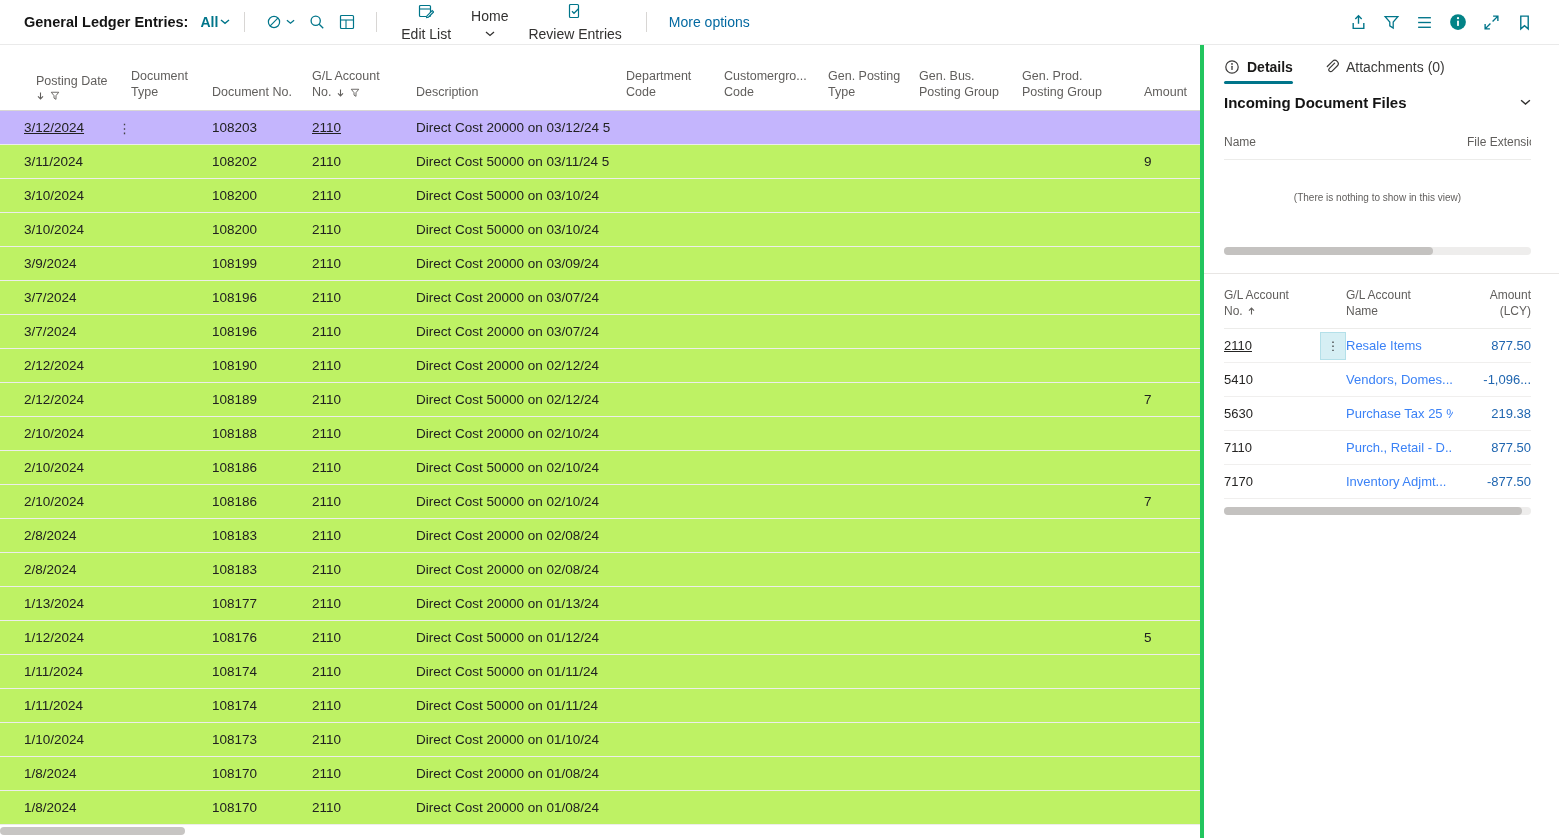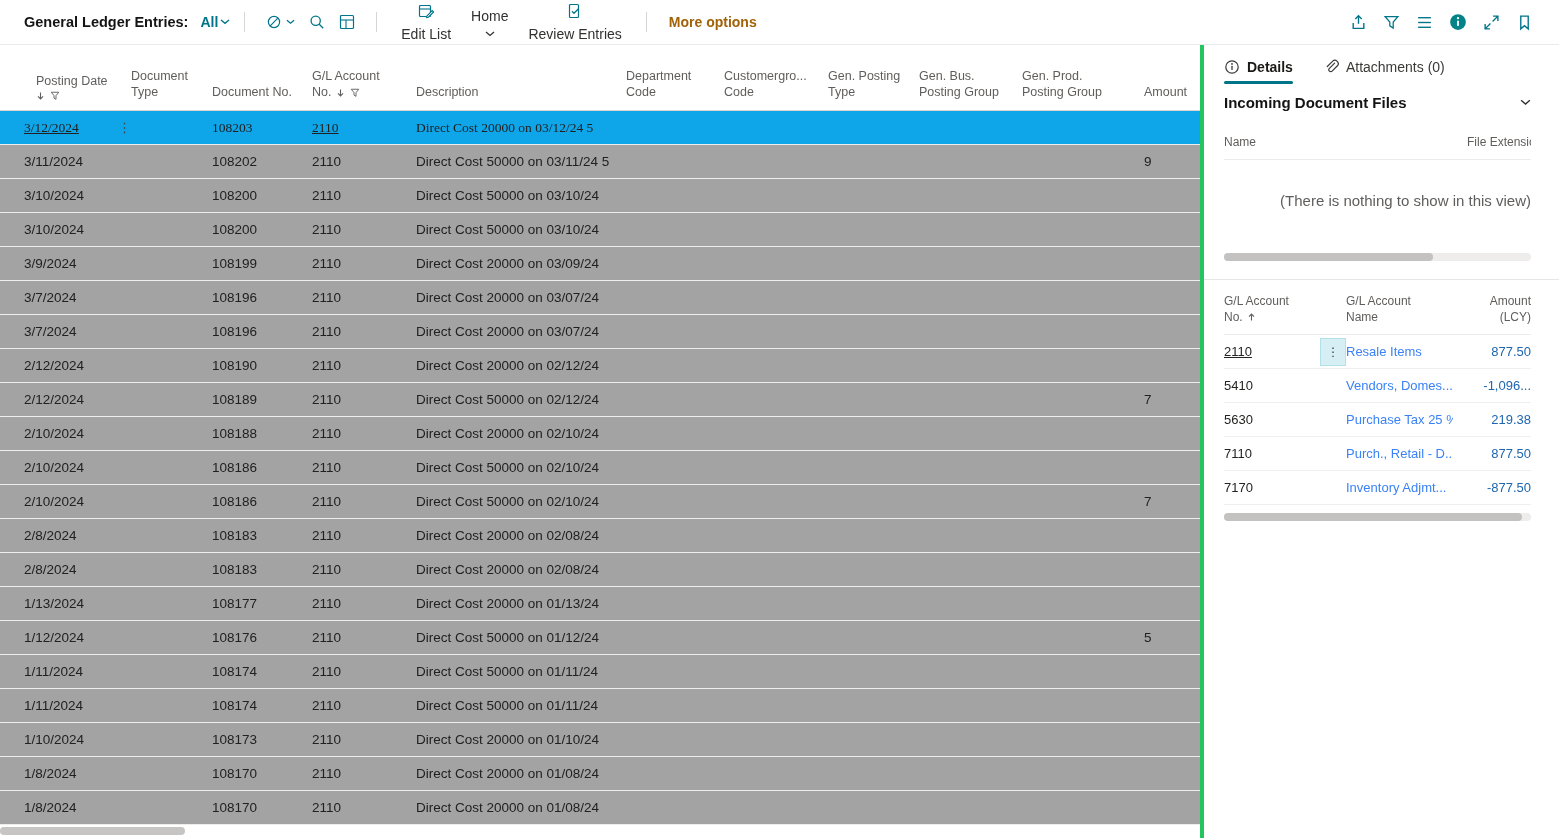--- a/index.html
+++ b/index.html
@@ -9,43 +9,43 @@
   
   .toolbar { height:45px; border-bottom:1px solid #eaeaea; display:flex;
     align-items:center; justify-content:space-between; padding:0 18px 0 24px; }
   .tb-left, .tb-right { display:flex; align-items:center; }
   .tb-title { font-weight:700; font-size:14.5px; color:#141414; margin-right:12px; }
   .tb-view { color:#00758a; font-weight:600; font-size:14px; display:flex; align-items:center; gap:2px; cursor:pointer; }
   .tb-sep { width:1px; height:20px; background:#d8d6d4; margin:0 14px; }
   .tb-iconbtn { display:flex; align-items:center; gap:4px; color:#00758a; padding:4px 7px; cursor:pointer; }
   .tb-action { display:flex; align-items:center; gap:7px; color:#323130; font-size:14px; padding:4px 10px; cursor:pointer;flex-direction:column; }
   .tb-action .ic { color:#00758a; display:flex; }
-  .tb-more { color:#a16207; font-size:14px; padding:4px 8px; cursor:pointer;font-weight:bold; }
+  .tb-more { color:#0369a1; font-size:14px; padding:4px 8px; cursor:pointer; }
   .tb-right .tb-iconbtn { padding:4px 8px; }
   svg { display:block; }
 
   
   .main { display:flex; height:793px; }
   .grid-area { width:1200px; position:relative; overflow:hidden; }
   .grid-inner { width:1224px; }
   .cols { display:grid; grid-template-columns:131px 81px 100px 104px 210px 98px 104px 91px 103px 114px 64px; }
 
   
   .grid-header { height:66px; border-bottom:1px solid #d8d6d4; align-items:end;
     color:#605e5c; font-size:12.5px; }
   .gh-cell { padding:0 8px 9px 0; line-height:1.25; }
   .gh-cell:first-child { padding-left:36px; }
   .gh-l1, .gh-l2 { display:block; white-space:nowrap; }
   .gh-l2 { margin-top:1px; display:flex; align-items:center; gap:5px; }
   .gh-cell.c-amount { padding-left:8px; }
 
   
   .g-row { height:34px; align-items:center; font-size:13.5px; color:#212121;
-    border-bottom:1px solid #ededeb; background:#a3a3a3; cursor:pointer; }
-  .g-row.selected { background:#0ea5e9;font-family:Liberation Serif, serif; }
+    border-bottom:1px solid #ededeb; background:#bef264; cursor:pointer; }
+  .g-row.selected { background:#c4b5fd; }
   .g-cell { padding-right:8px; white-space:nowrap; overflow:hidden; }
   .g-cell.c-date { padding-left:24px; position:relative; }
   .row-menu { position:absolute; left:118px; top:50%; transform:translateY(-50%);
     color:#424242; font-size:13px; letter-spacing:1px; }
   .u { text-decoration:underline; }
   .g-cell.c-amt { padding-left:8px; padding-right:0; }
   .grid-hscroll { position:absolute; left:0; bottom:3px; height:8px; width:1200px; }
   .grid-hscroll .thumb { width:185px; height:8px; background:#c7c5c3; border-radius:4px; }
 
   
@@ -55,21 +55,21 @@
     padding-bottom:9px; position:relative; cursor:pointer; }
   .fb-tab .ic { color:#3b3a39; }
   .fb-tab.active { font-weight:700; color:#1b1a19; }
   .fb-tab.active::after { content:""; position:absolute; left:0; right:0; bottom:0;
     height:3px; background:#00758a; border-radius:2px; }
   .fb-section-title { display:flex; align-items:center; gap:5px; font-size:15px;
     font-weight:700; color:#141414; margin-top:0; cursor:pointer;justify-content:space-between; }
   .inc-header { display:flex; align-items:flex-end; margin-top:24px; padding-bottom:10px;
     border-bottom:1px solid #ececea; color:#605e5c; font-size:12px; }
   .inc-fileext { margin-left:auto; width:64px; overflow:hidden; white-space:nowrap; }
-  .fb-empty { text-align:right; color:#605e5c; font-size:15px; margin:32px 0 44px; }
+  .fb-empty { text-align:center; color:#605e5c; font-size:10px; margin:32px 0 44px; }
   .scroll-track { height:8px; background:#eeedec; border-radius:4px; }
   .scroll-track .thumb { height:8px; background:#c4c2c0; border-radius:4px; }
   .fb-divider { height:1px; background:#e8e6e4; margin:18px -28px 14px -20px; }
 
   .rel-cols { display:grid; grid-template-columns:96px 26px 1fr 78px; }
   .rel-header { margin-top:14px; padding-bottom:9px; border-bottom:1px solid #ececea;
     color:#605e5c; font-size:12px; line-height:1.3; align-items:end; }
   .rel-h1 { grid-column:1 / 3; }
   .rel-h-line2 { display:flex; align-items:center; gap:4px; }
   .right { text-align:right; }

